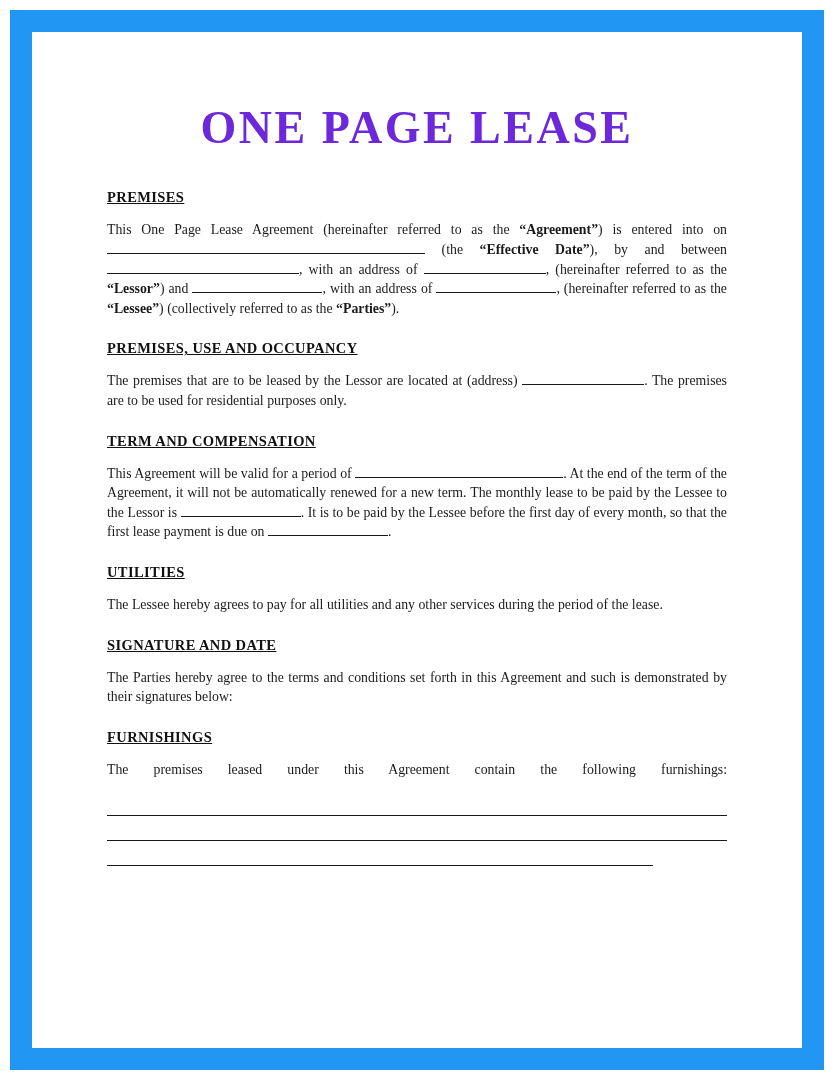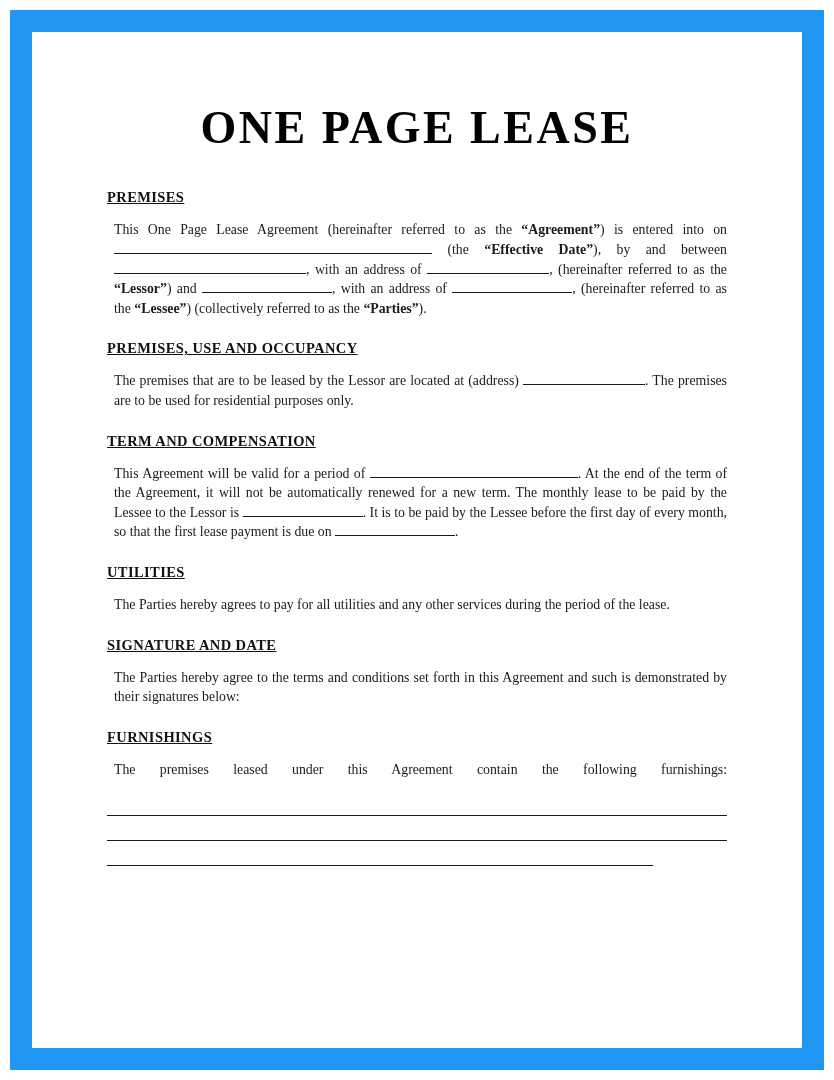--- a/index.html
+++ b/index.html
@@ -21,37 +21,36 @@
     width: 100%; height: 100%;
     padding: 64px 75px 0 75px;
     overflow: hidden;
   }
   .title {
     text-align: center;
     font-size: 46px;
     font-weight: bold;
     letter-spacing: 2.5px;
     line-height: 1.38;
-    color: #000000;
+    color: #6d28d9;
     margin-bottom: 30px;
   }
   h2.sec-heading {
     font-size: 14.5px;
     font-weight: bold;
     letter-spacing: 0.4px;
     text-decoration: underline;
     margin: 22px 0 14px 0;
     color: #111111;
   }
   p.body-par {
     font-size: 13.8px;
     line-height: 19.6px;
     text-align: justify;
     color: #1a1a1a;
-    margin-left: 7px;
   }
   p.force-justify { text-align: justify; text-align-last: justify; }
   .b { font-weight: bold; }
   .blank {
     display: inline-block;
     border-bottom: 1px solid #1a1a1a;
     height: 13px;
     vertical-align: baseline;
   }
   .rules { margin-top: 12px; }
@@ -80,21 +79,21 @@
       <p class="body-par"><span>The premises that are to be leased by the Lessor are located at (address) </span><span class="blank" style="width: 122px;"></span><span>. The premises are to be used for residential purposes only.</span></p>
     </section>
 
     <section>
       <h2 class="sec-heading">TERM AND COMPENSATION</h2>
       <p class="body-par"><span>This Agreement will be valid for a period of </span><span class="blank" style="width: 208px;"></span><span>. At the end of the term of the Agreement, it will not be automatically renewed for a new term. The monthly lease to be paid by the Lessee to the Lessor is </span><span class="blank" style="width: 120px;"></span><span>. It is to be paid by the Lessee before the first day of every month, so that the first lease payment is due on </span><span class="blank" style="width: 120px;"></span><span>.</span></p>
     </section>
 
     <section>
       <h2 class="sec-heading">UTILITIES</h2>
-      <p class="body-par"><span>The Parties hereby agrees to pay for all utilities and any other services during the period of the lease.</span></p>
+      <p class="body-par"><span>The Lessee hereby agrees to pay for all utilities and any other services during the period of the lease.</span></p>
     </section>
 
     <section>
       <h2 class="sec-heading">SIGNATURE AND DATE</h2>
       <p class="body-par"><span>The Parties hereby agree to the terms and conditions set forth in this Agreement and such is demonstrated by their signatures below:</span></p>
     </section>
 
     <section>
       <h2 class="sec-heading">FURNISHINGS</h2>
       <p class="body-par force-justify"><span>The premises leased under this Agreement contain the following furnishings:</span></p>

